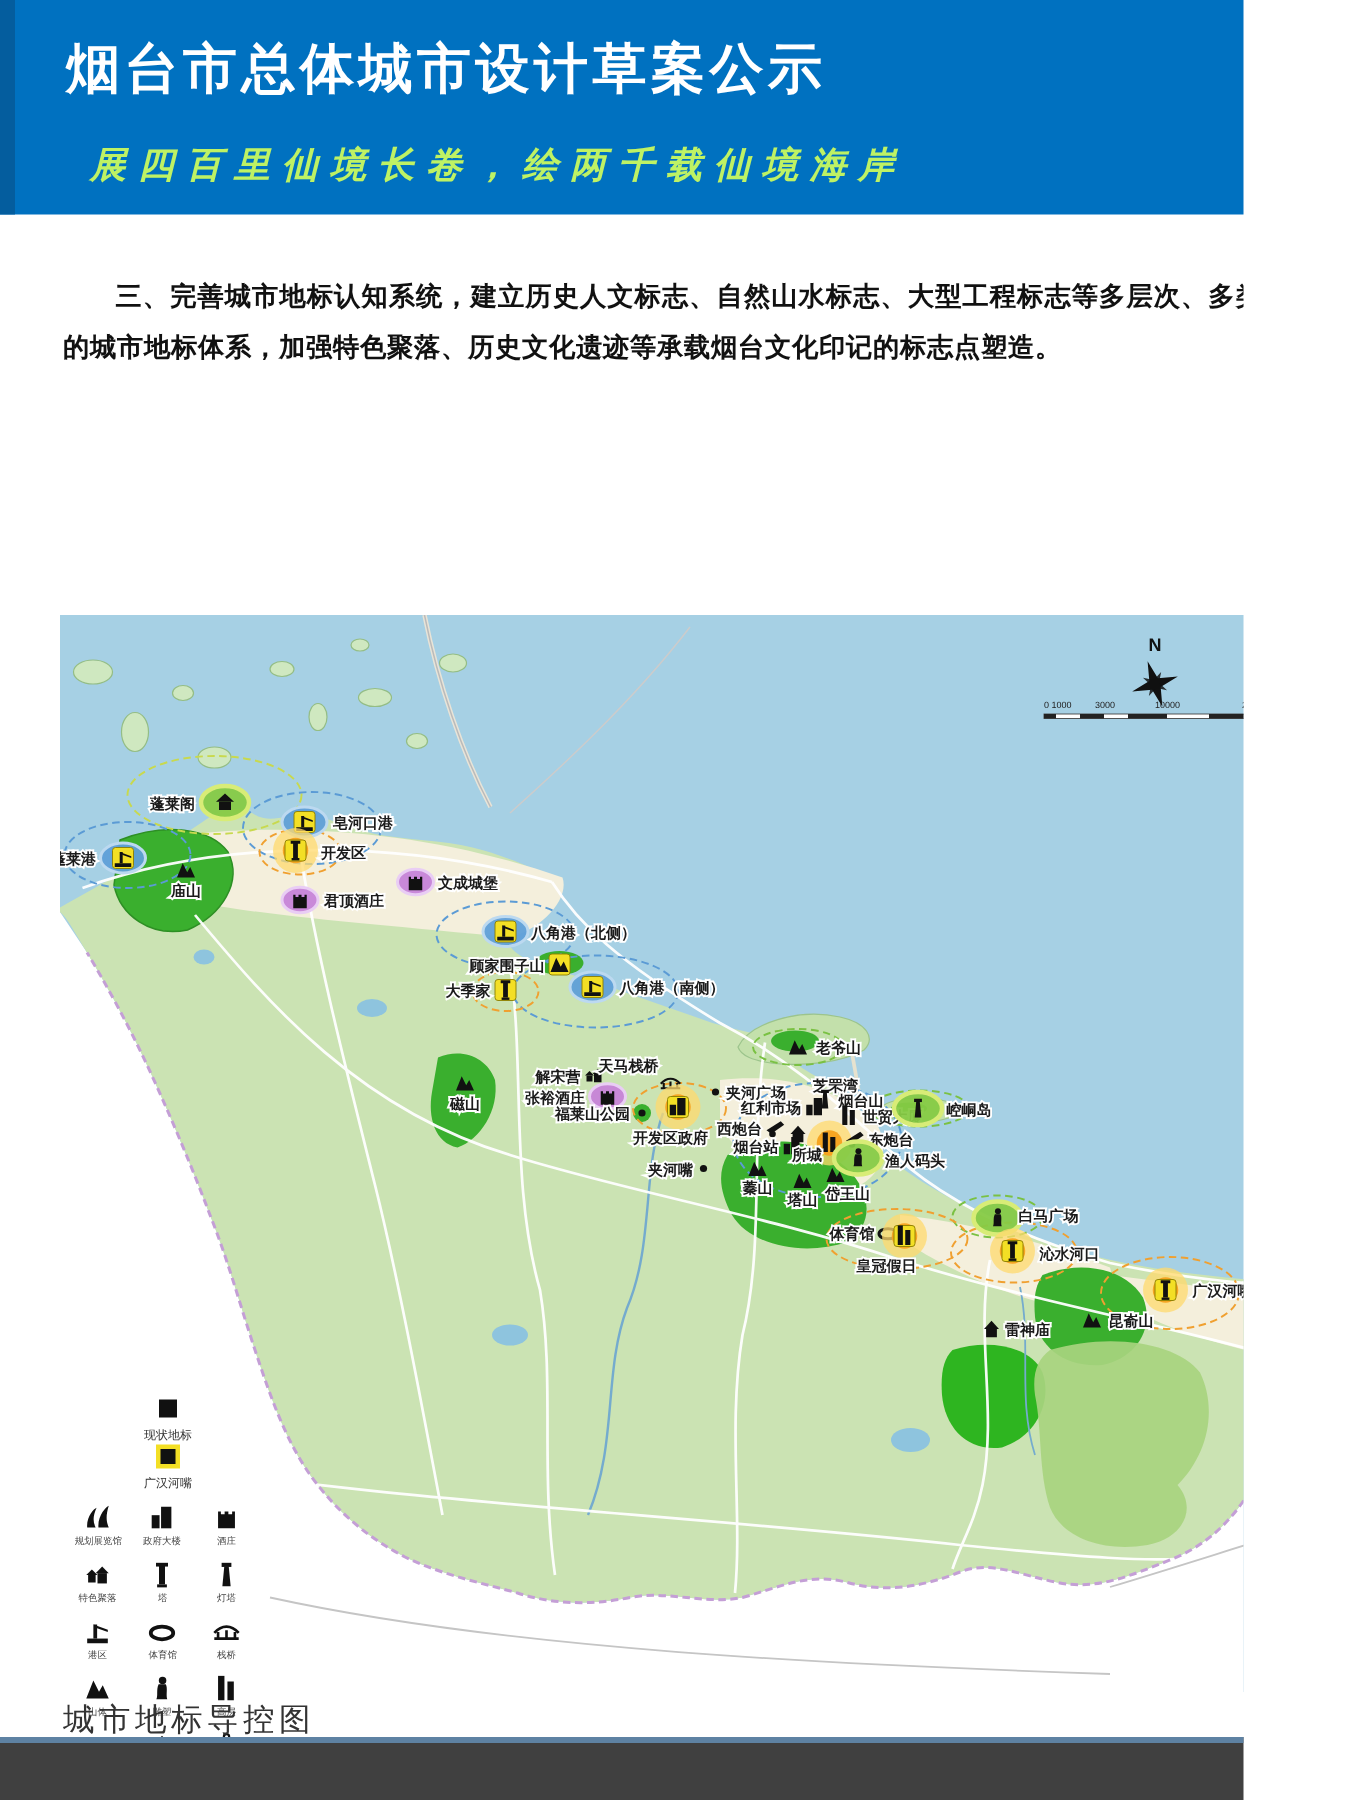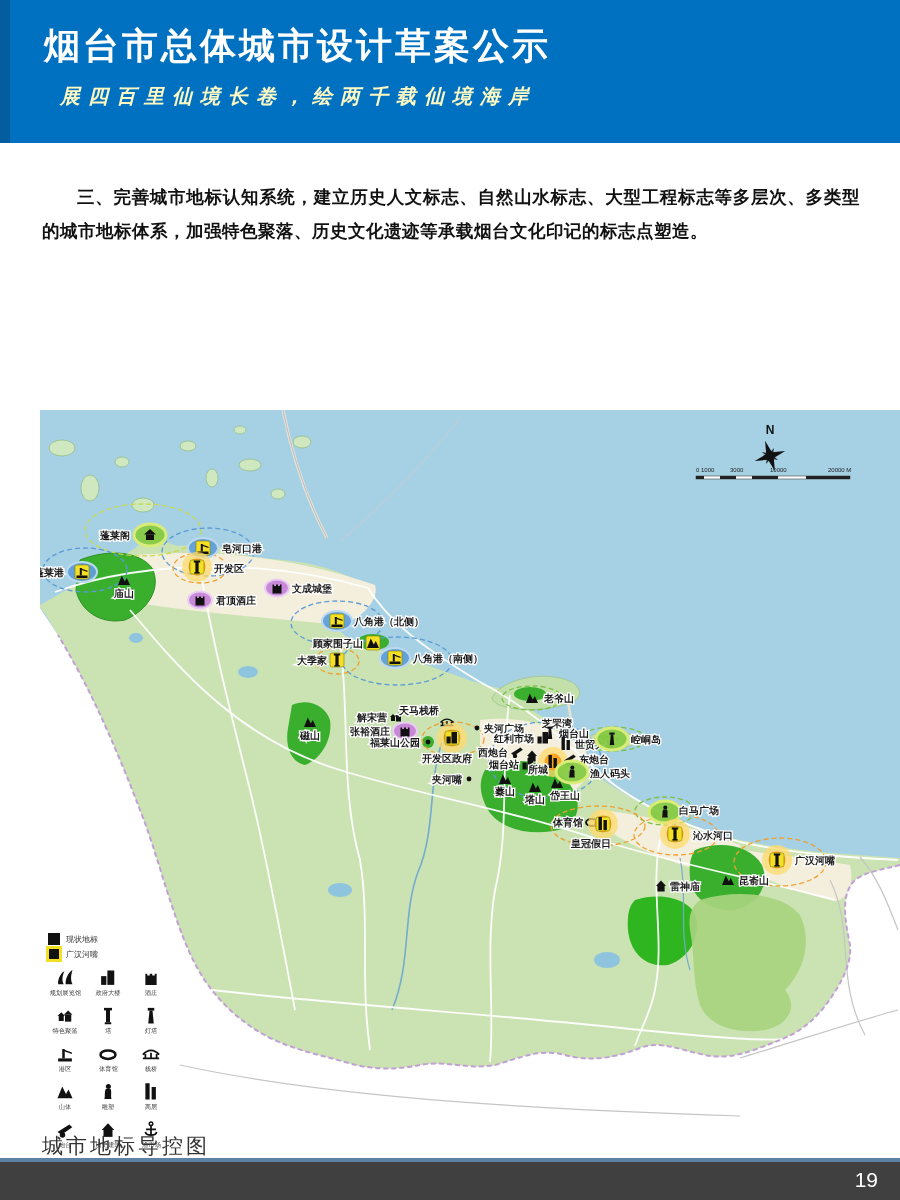--- a/index.html
+++ b/index.html
@@ -1,37 +1,37 @@
 <!DOCTYPE html>
 <html><head>
 <meta charset="utf-8">
 <style>
   html,body{margin:0;padding:0;}
-  .page{position:relative;width:900px;height:1200px;background:#ffffff;overflow:hidden;
+  .page{position:relative;width:829px;height:1200px;background:#ffffff;overflow:hidden;
         font-family:"Liberation Sans",sans-serif;}
   
   .header{position:absolute;left:0;top:0;width:900px;height:143px;background:#0071c0;}
   .header-stripe{position:absolute;left:0;top:0;width:10px;height:143px;background:#045d9e;}
   .title{position:absolute;left:44px;top:22px;font-size:36px;font-weight:700;color:#ffffff;
          letter-spacing:3px;white-space:nowrap;}
-  .subtitle{position:absolute;left:60px;top:83px;font-size:20px;color:#fef9c3;
+  .subtitle{position:absolute;left:60px;top:94px;font-size:24px;color:#bef264;
             font-family:"DejaVu Serif",serif;font-style:italic;font-weight:700;
             letter-spacing:8px;white-space:nowrap;}
   
   .para{position:absolute;left:42px;top:180px;width:818px;font-size:17.5px;font-weight:700;
         color:#111;line-height:1.95;text-indent:2em;letter-spacing:.5px;text-align:justify;}
   
   .map{position:absolute;left:40px;top:410px;width:860px;height:718px;}
   .map svg{display:block;}
   .lm-label{font-size:10px;font-weight:600;fill:#1b1b1b;stroke:#ffffff;stroke-width:2.5px;
             paint-order:stroke;font-family:"Liberation Sans",sans-serif;}
   
   .legend{position:absolute;left:2px;top:518px;width:132px;background:#ffffff;padding:2px 0 4px 2px;}
   .legend-status{margin:2px 0 8px 4px;}
-  .legend-status-row{display:flex;align-items:center;gap:6px;margin:3px 0;}
+  .legend-status-row{display:flex;align-items:center;gap:6px;margin:3px 0;flex-direction:column;}
   .sw{width:12px;height:12px;background:#111;flex:0 0 auto;}
   .sw.new{outline:3px solid #f3df25;outline-offset:-1px;}
   .legend-status-row span{font-size:8px;color:#333;}
   .legend-grid{display:grid;grid-template-columns:repeat(3,42px);row-gap:7px;column-gap:1px;}
   .legend-cell{display:flex;flex-direction:column;align-items:center;}
   .legend-cell svg{width:20px;height:20px;}
   .legend-cell span{font-size:7px;color:#444;margin-top:1px;white-space:nowrap;
                     transform:scale(.9);transform-origin:center top;}
   
   .caption{position:absolute;left:42px;top:1132px;font-size:21px;color:#333;letter-spacing:3px;}

